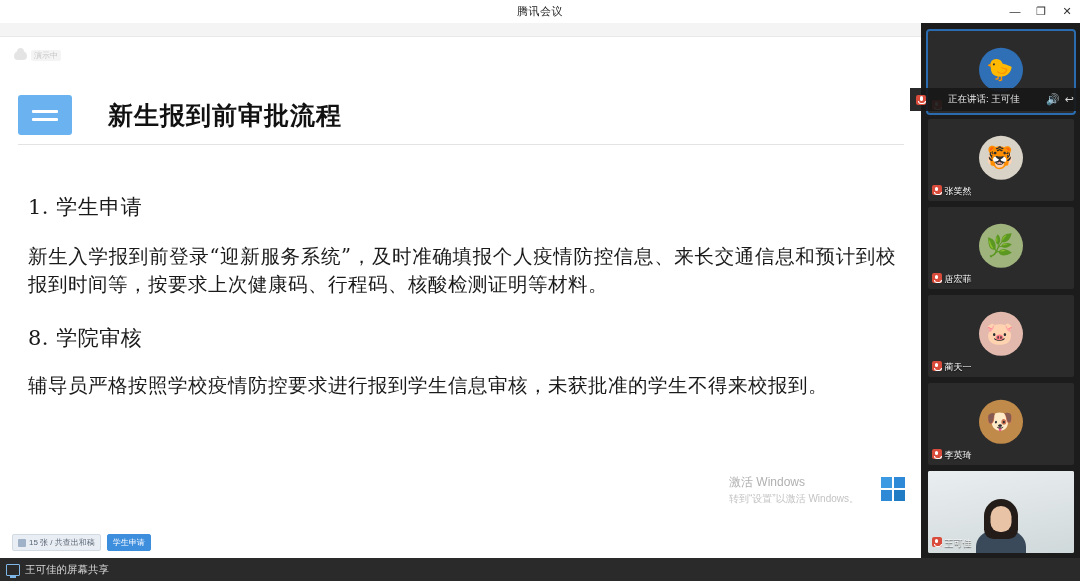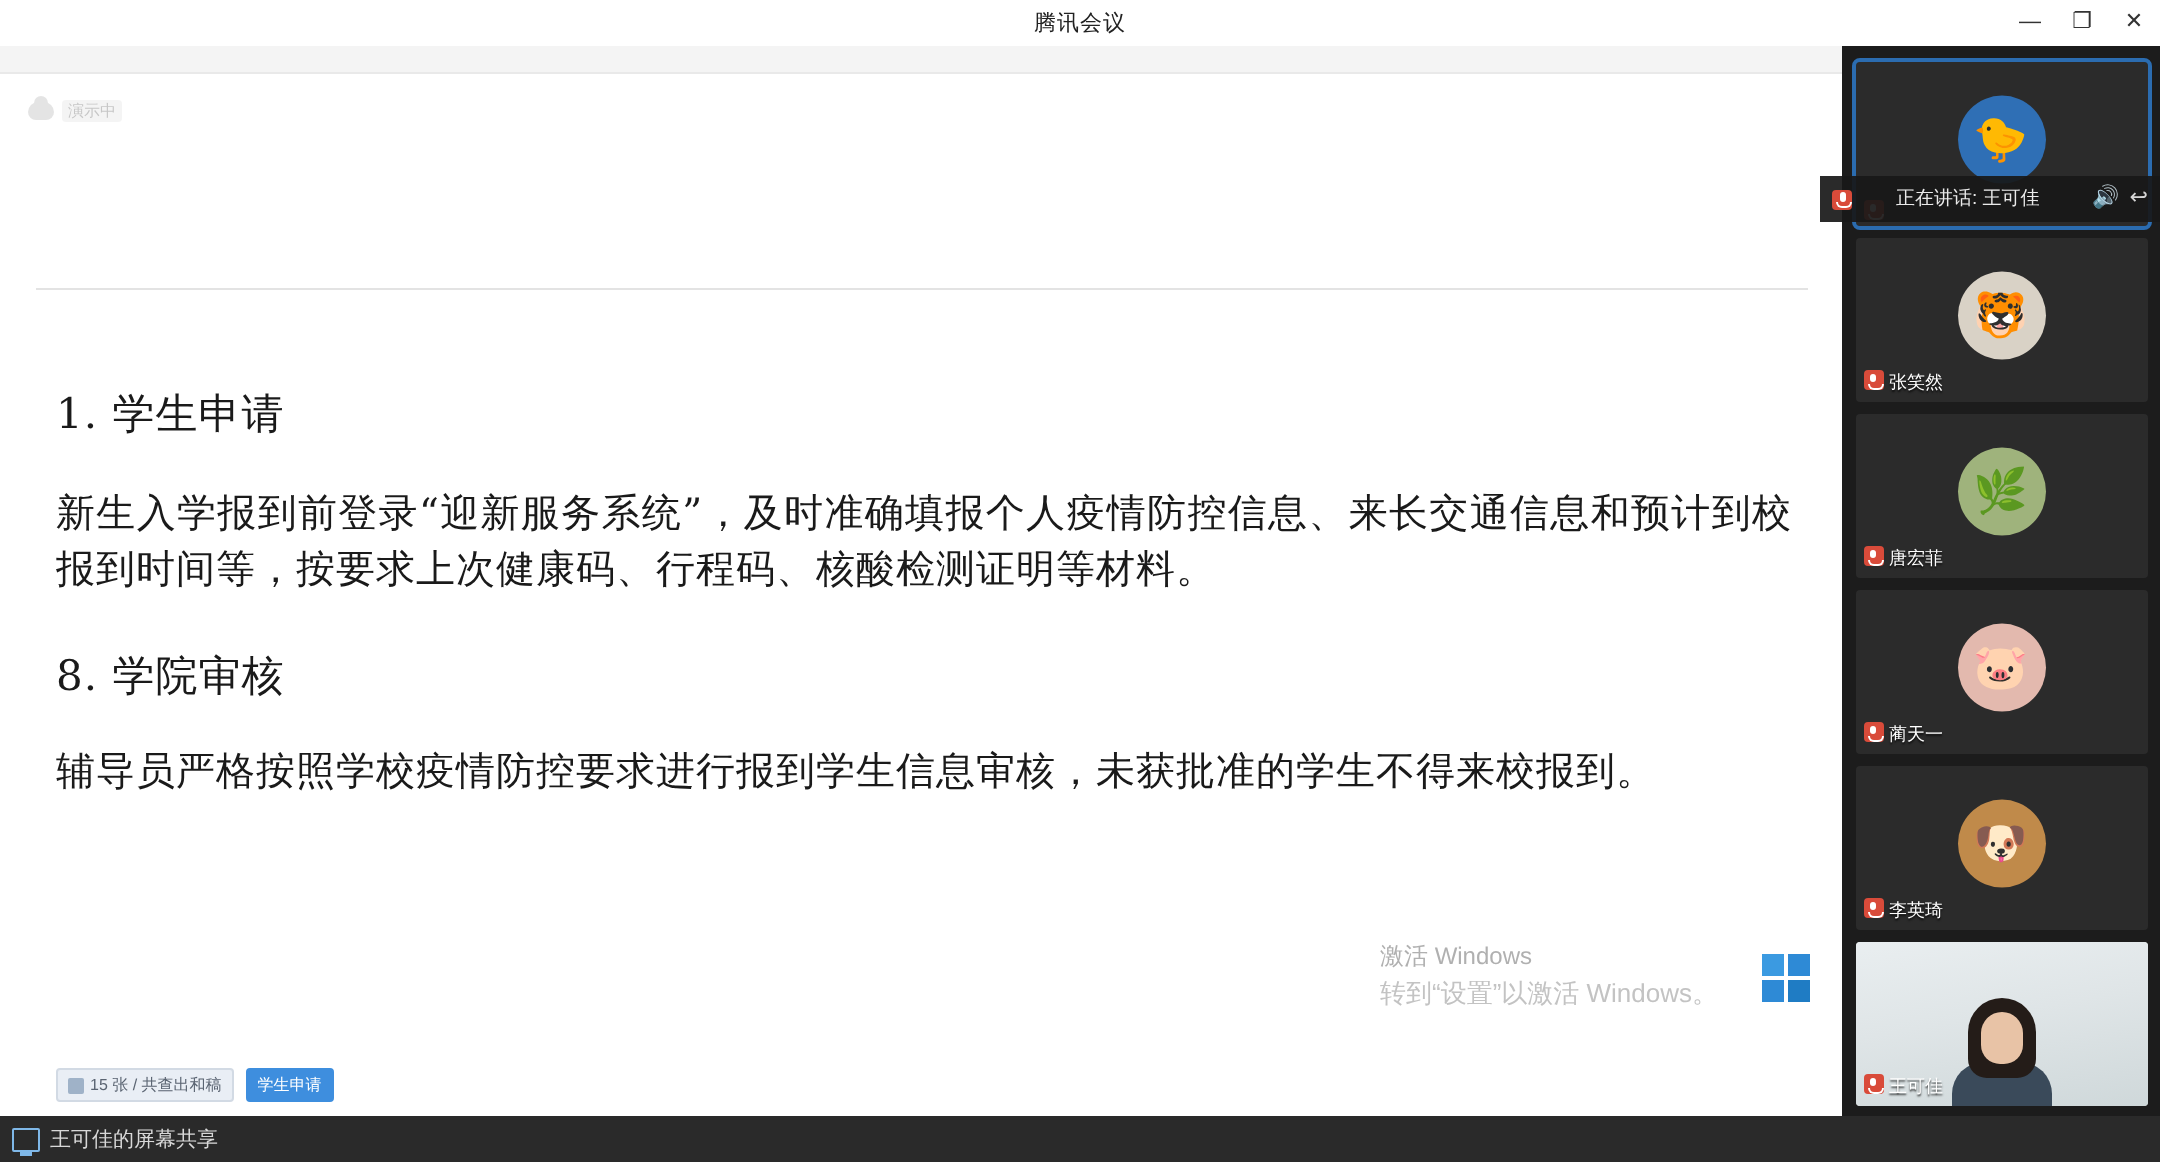--- a/index.html
+++ b/index.html
@@ -175,42 +175,42 @@
   .watermark {
     position: absolute;
     right: 62px;
     bottom: 52px;
     text-align: left;
     color: #b9b9b9;
     font-size: 10px;
     line-height: 1.5;
   }
   .watermark .w1 { font-size: 12px; color: #b0b0b0; }
-  .watermark .w2 { font-size: 13px; color: #c3c3c3; }
+  .watermark .w2 { font-size: 10px; color: #c3c3c3; }
   .wm-logo {
     position: absolute;
     right: 14px;
     bottom: 55px;
     width: 26px; height: 26px;
   }
   .wm-logo i {
     position: absolute;
     width: 11px; height: 11px;
     background: #2e8ad6;
     display: block;
   }
   .wm-logo i:nth-child(1){ left:0; top:0; background:#3b9ae1; }
   .wm-logo i:nth-child(2){ left:13px; top:0; background:#2e8ad6; }
   .wm-logo i:nth-child(3){ left:0; top:13px; background:#2e8ad6; }
   .wm-logo i:nth-child(4){ left:13px; top:13px; background:#1f7cc4; }
 
   
   .slide-footer {
     position: absolute;
-    left: 28px;
+    left: 12px;
     bottom: 7px;
     display: flex;
     align-items: flex-start;
     gap: 6px;
   }
   .footer-chip {
     background: #e9eef5;
     border: 1px solid #d2dae4;
     border-radius: 2px;
     font-size: 8px;
@@ -438,20 +438,27 @@
 
   <div class="stage">
     <div class="slide">
       <div class="slide-topbar"></div>
 
       <div class="wps-badge">
         <div class="wps-cloud"></div>
         <div class="wps-text">演示中</div>
       </div>
 
+      <div class="slide-header">
+        <div class="hamburger">
+          <span></span>
+            <span></span>
+        </div>
+        <div class="slide-title">新生报到前审批流程</div>
+      </div>
       <div class="title-rule"></div>
 
       <div class="slide-body">
         <p class="step-title">1. 学生申请</p>
         <p class="step-para">新生入学报到前登录“迎新服务系统”，及时准确填报个人疫情防控信息、来长交通信息和预计到校报到时间等，按要求上次健康码、行程码、核酸检测证明等材料。</p>
         <p class="step-title second">8. 学院审核</p>
         <p class="step-para">辅导员严格按照学校疫情防控要求进行报到学生信息审核，未获批准的学生不得来校报到。</p>
       </div>
 
       <div class="watermark">

